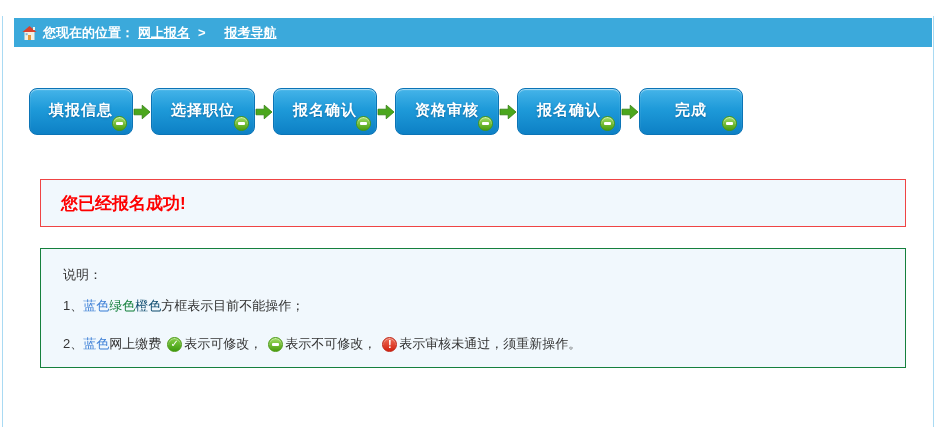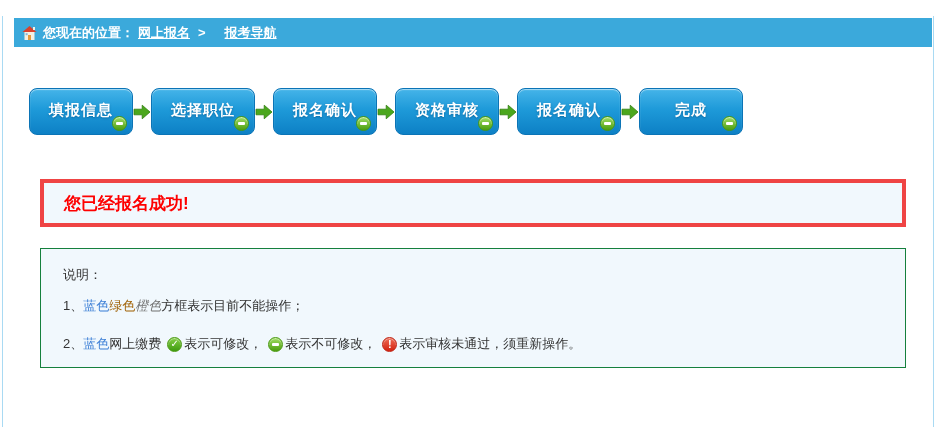--- a/index.html
+++ b/index.html
@@ -55,37 +55,37 @@
   }
   .badge::after {
     content:""; position:absolute; left:3px; right:3px; top:5px;
     height:3px; background:#fff; border-radius:1px;
   }
   .arrow { display:inline-flex; margin:0 0; width:18px; justify-content:center; flex:0 0 18px; }
 
   
   .msg-box {
     margin:43px 27px 0 27px; height:48px;
-    background:#F1F8FD; border:4px solid #ef4444;
+    background:#F1F8FD; border:1px solid #ef4444;
     display:flex; align-items:center; padding-left:20px;
   }
   .msg { color:#FE0000; font-size:17px; font-weight:bold; }
 
   
   .info-box {
     margin:21px 27px 0 27px; height:120px;
     background:#F1F8FD; border:1px solid #15803d;
     padding:17px 10px 0 22px;
     color:#333; font-size:13px;
   }
   .note-title { margin-bottom:13px; }
   .note-line { margin-bottom:20px; display:flex; align-items:center; flex-wrap:nowrap; }
   .w-blue  { color:#3D7FD6; }
-  .w-green { color:#a16207; }
-  .w-orange{ color:#737373;font-style:italic; }
+  .w-green { color:#15803d; }
+  .w-orange{ color:#0c4a6e; }
   .nicon {
     display:inline-flex; align-items:center; justify-content:center;
     width:15px; height:15px; border-radius:50%;
     margin:0 2px 0 6px; position:relative;
     color:#fff; font-size:10px; font-weight:bold; line-height:15px;
     box-shadow:inset 0 1px 1px rgba(255,255,255,.5);
   }
   .nicon.check { background:linear-gradient(180deg,#83CE44,#3E9B0F); border:1px solid #48990F; }
   .nicon.check::after { content:"✓"; margin-top:-1px; }
   .nicon.minus { background:linear-gradient(180deg,#A0DD62,#4C9E10); border:1px solid #48990F; }

